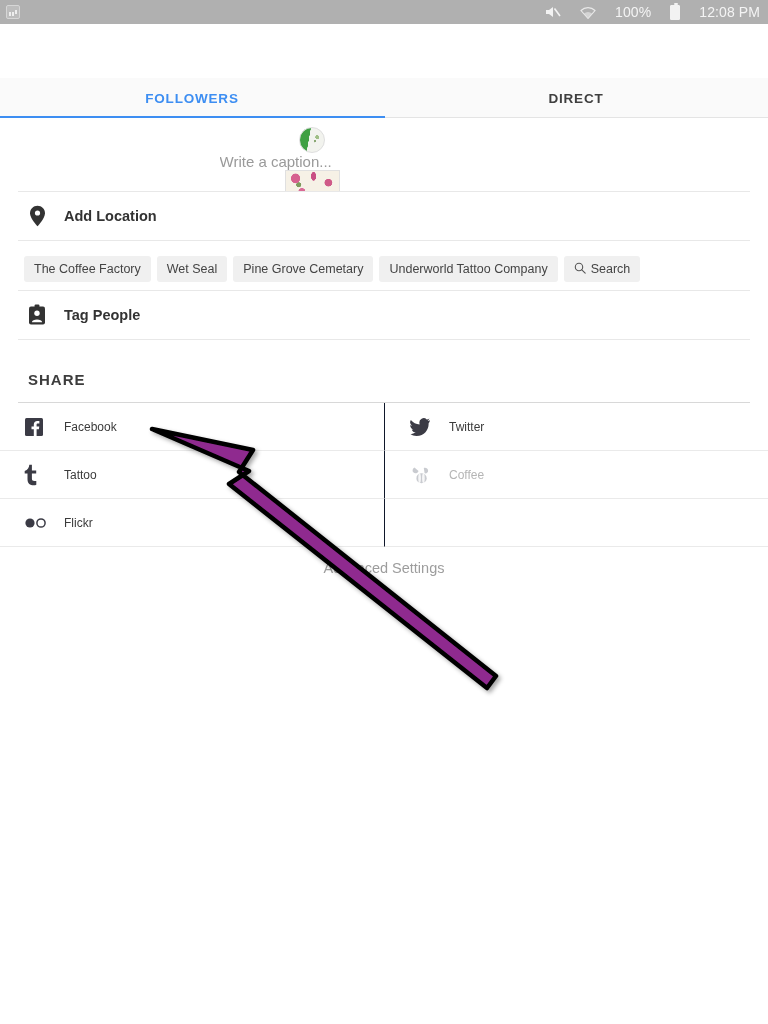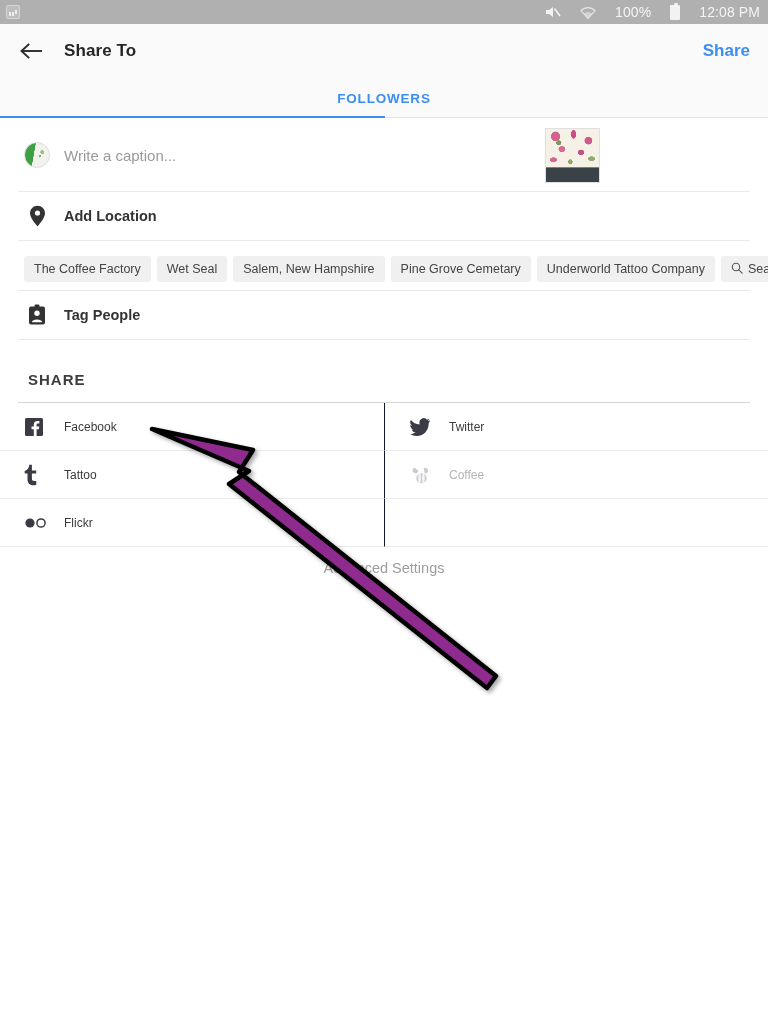--- a/index.html
+++ b/index.html
@@ -113,20 +113,21 @@
     background: #3d8ef2;
   }
 
   
   .caption-row {
     position: absolute; top: 119px; left: 0;
     width: 624px; height: 72px;
     background: #ffffff;
     display: flex; align-items: center;
     padding: 8px 24px;
+    flex-direction: column;
   }
   .avatar {
     width: 26px; height: 26px;
     border-radius: 50%;
     flex: 0 0 26px;
     background:
       radial-gradient(circle at 72% 38%, #9fbf86 0 8%, transparent 9%),
       radial-gradient(circle at 62% 55%, #8aa874 0 6%, transparent 7%),
       linear-gradient(100deg, #3fa043 0 38%, #f2f3ee 39% 100%);
     border: 1px solid #dedede;
@@ -275,33 +276,24 @@
           <path d="M8 12.5 L1 4.5 A10 10 0 0 1 15 4.5 Z" fill="none" stroke="#e9e9e9" stroke-width="1.1"></path>
           <path d="M8 12 L4 7.5 A6 6 0 0 1 12 7.5 Z" fill="#f2f2f2" opacity="0.55"></path>
         </svg>
       </span>
       <span class="sb-pct">100%</span>
       <span class="sb-battery"></span>
       <span class="sb-time">12:08 PM</span>
     </div>
   </div>
 
-  <div class="appbar">
-    <div class="back-arrow">
-      <svg width="24" height="20" viewBox="0 0 24 20">
-        <path d="M23 10 H3" stroke="#2b2b2b" stroke-width="1.9" fill="none"></path>
-        <path d="M9.5 3.5 L2.5 10 L9.5 16.5" stroke="#2b2b2b" stroke-width="1.9" fill="none" stroke-linecap="square"></path>
-      </svg>
-    </div>
-    <div class="appbar-title">Share To</div>
-    <div class="share-action">Share</div>
-  </div>
 
   <div class="tabs">
     <div class="tab active">FOLLOWERS</div>
+    <div class="tab">DIRECT</div>
   </div>
   <div class="tabs-underline-track"></div>
   <div class="tabs-indicator"></div>
 
   <div class="caption-row">
     <div class="avatar"></div>
     <input class="caption-input" type="text" placeholder="Write a caption..." style="">
     <div class="post-thumb"></div>
   </div>
   <div class="divider" style="top:191px;"></div>
@@ -313,21 +305,20 @@
         <circle cx="8.5" cy="8" r="2.6" fill="#ffffff"></circle>
       </svg>
     </div>
     <div class="row-label">Add Location</div>
   </div>
   <div class="divider" style="top:240px;"></div>
 
   <div class="chips">
     <div class="chip">The Coffee Factory</div>
     <div class="chip">Wet Seal</div>
-    <div class="chip">Salem, New Hampshire</div>
     <div class="chip">Pine Grove Cemetary</div>
     <div class="chip">Underworld Tattoo Company</div>
     <div class="chip search">
       <span>
         <svg width="12" height="12" viewBox="0 0 12 12">
           <circle cx="5" cy="5" r="3.7" fill="none" stroke="#555" stroke-width="1.1"></circle>
           <path d="M7.8 7.8 L11.2 11.2" stroke="#555" stroke-width="1.1" stroke-linecap="round"></path>
         </svg>
       </span>
       <span>Search</span>

